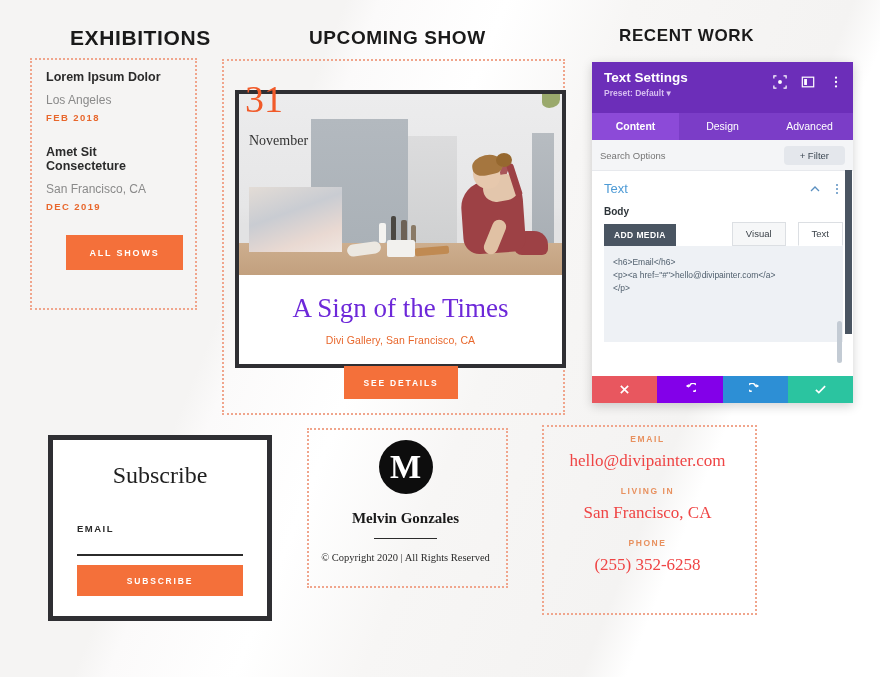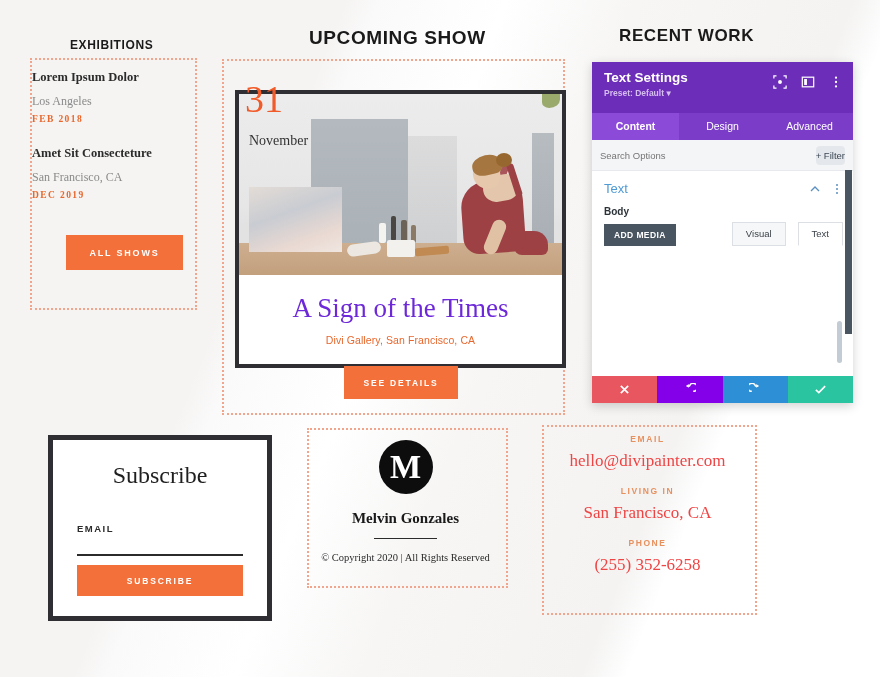--- a/index.html
+++ b/index.html
@@ -25,36 +25,36 @@
   .stage { position: absolute; inset: 0; }
 
   
   .sec-title {
     position: absolute;
     font-weight: bold;
     color: #1a1a1a;
     letter-spacing: 0.6px;
     white-space: nowrap;
   }
-  #title-exhibitions { left: 70px; top: 38px; font-size: 12px; }
+  #title-exhibitions { left: 70px; top: 26px; font-size: 21px; }
   #title-upcoming    { left: 309px; top: 27px; font-size: 19px; }
   #title-recent      { left: 619px; top: 26px; font-size: 17px; }
 
   
   .dotframe {
     position: absolute;
     border: 2px dotted #f0a58c;
     background: transparent;
   }
 
   
   #exhibitions-card { left: 30px; top: 58px; width: 163px; height: 248px; }
   #exhibitions-inner {
-    position: absolute; left: 16px; top: 58px; width: 163px; height: 248px;
-    box-sizing: border-box; padding: 12px 16px; font-family: Liberation Serif, serif;
+    position: absolute; left: 30px; top: 58px; width: 163px; height: 248px;
+    box-sizing: border-box; padding: 12px 16px;
   }
   .ex-name {
     font-size: 12.5px; font-weight: bold; color: #2b2b2b; margin: 0 0 9px 0;
   }
   .ex-city {
     font-size: 12px; color: #8a8a8a; margin: 0 0 5px 0; font-weight: normal;
   }
   .ex-date {
     font-size: 9.5px; color: #e8672c; font-weight: bold;
     letter-spacing: 1.4px; margin: 0 0 22px 0;
@@ -207,21 +207,21 @@
   #divi-search-row {
     height: 30px; background: #f4f5f7; border-bottom: 1px solid #e7e9ed;
     display: flex; align-items: center; padding: 0 8px; position: relative;
   }
   #search-input {
     border: 0; background: transparent; font-size: 9.5px; color: #9aa0a8;
     font-family: inherit; outline: none; flex: 1; padding: 0;
   }
   #filter-button {
     background: #e4e7ec; border: 0; border-radius: 4px; color: #3c4753;
-    font-size: 9.5px; padding: 4px 0; cursor: pointer; font-family: inherit;
+    font-size: 9.5px; padding: 4px 16px; cursor: pointer; font-family: inherit;
   }
   #divi-body { position: relative; height: 202px; background: #fff; }
   #text-section-row {
     display: flex; align-items: center; padding: 10px 10px 4px 12px;
   }
   #text-section-label { color: #4e9bd6; font-size: 13px; flex: 1; }
   .sec-ctl { color: #5a8fc0; font-size: 11px; margin-left: 10px; cursor: pointer; }
   #body-label {
     font-size: 10px; font-weight: bold; color: #2c3338; padding: 6px 12px 0 12px;
   }
@@ -436,20 +436,23 @@
       <div id="body-label">Body</div>
 
       <div id="editor-toolbar">
         <button id="add-media-button">ADD MEDIA</button>
         <div id="editor-tabs">
           <div class="ed-tab">Visual</div>
           <div class="ed-tab active">Text</div>
         </div>
       </div>
 
+      <div id="code-area">&lt;h6&gt;Email&lt;/h6&gt;
+&lt;p&gt;&lt;a href="#"&gt;hello@divipainter.com&lt;/a&gt;
+&lt;/p&gt;</div>
       <div id="code-scrollbar"></div>
     </div>
 
     <div id="panel-scrollbar"></div>
 
     <div id="divi-actions">
       <div class="act-btn" id="action-cancel">
         <svg width="11" height="11" viewBox="0 0 12 12">
           <path d="M2 2l8 8M10 2l-8 8" stroke="#fff" stroke-width="1.8" fill="none"></path>
         </svg>

